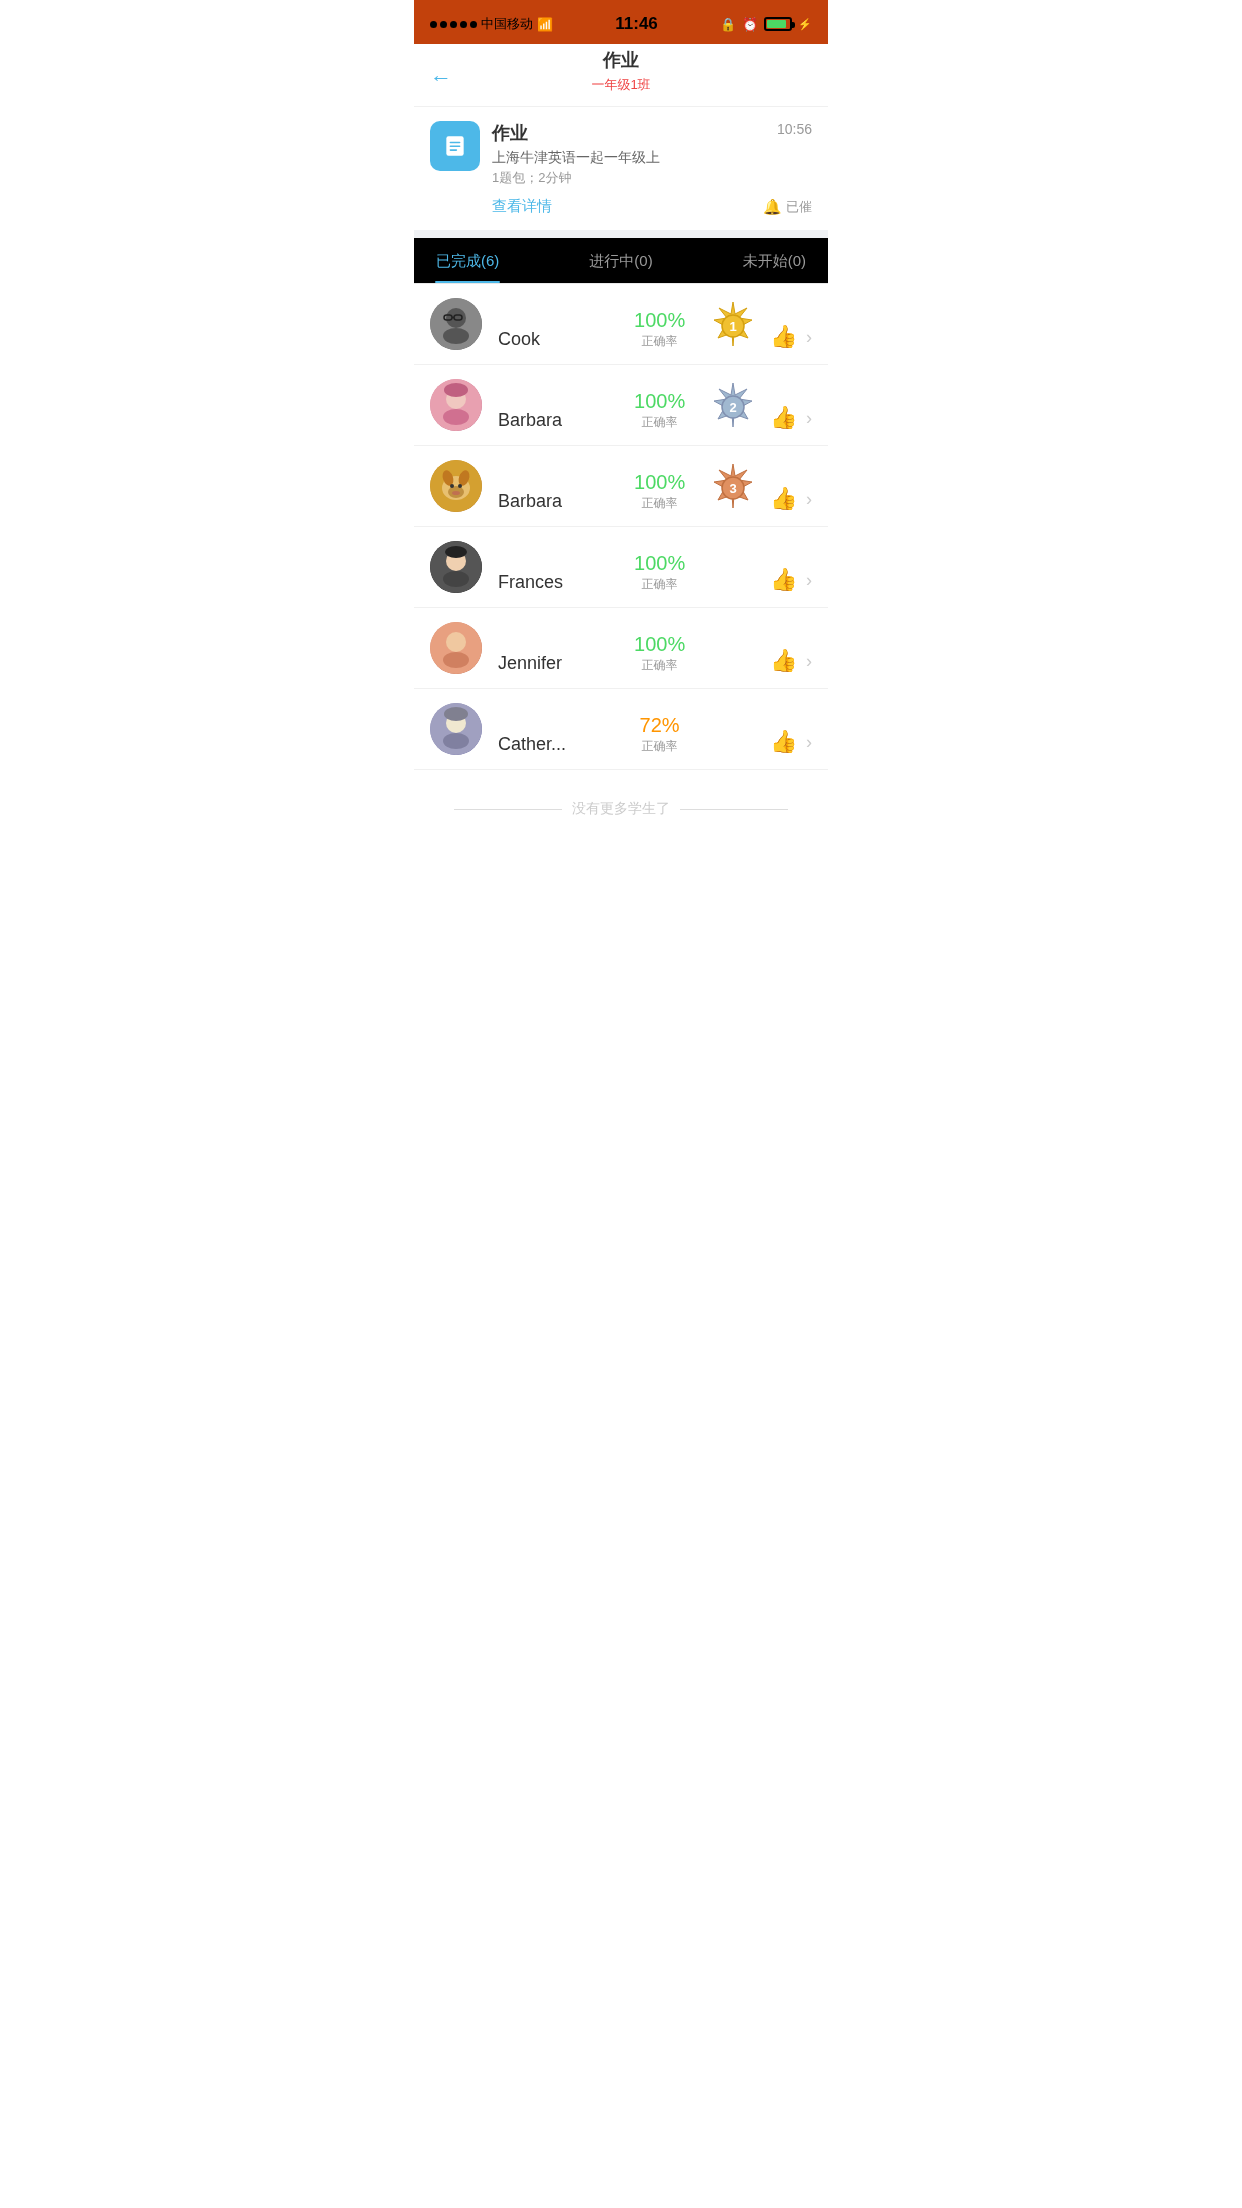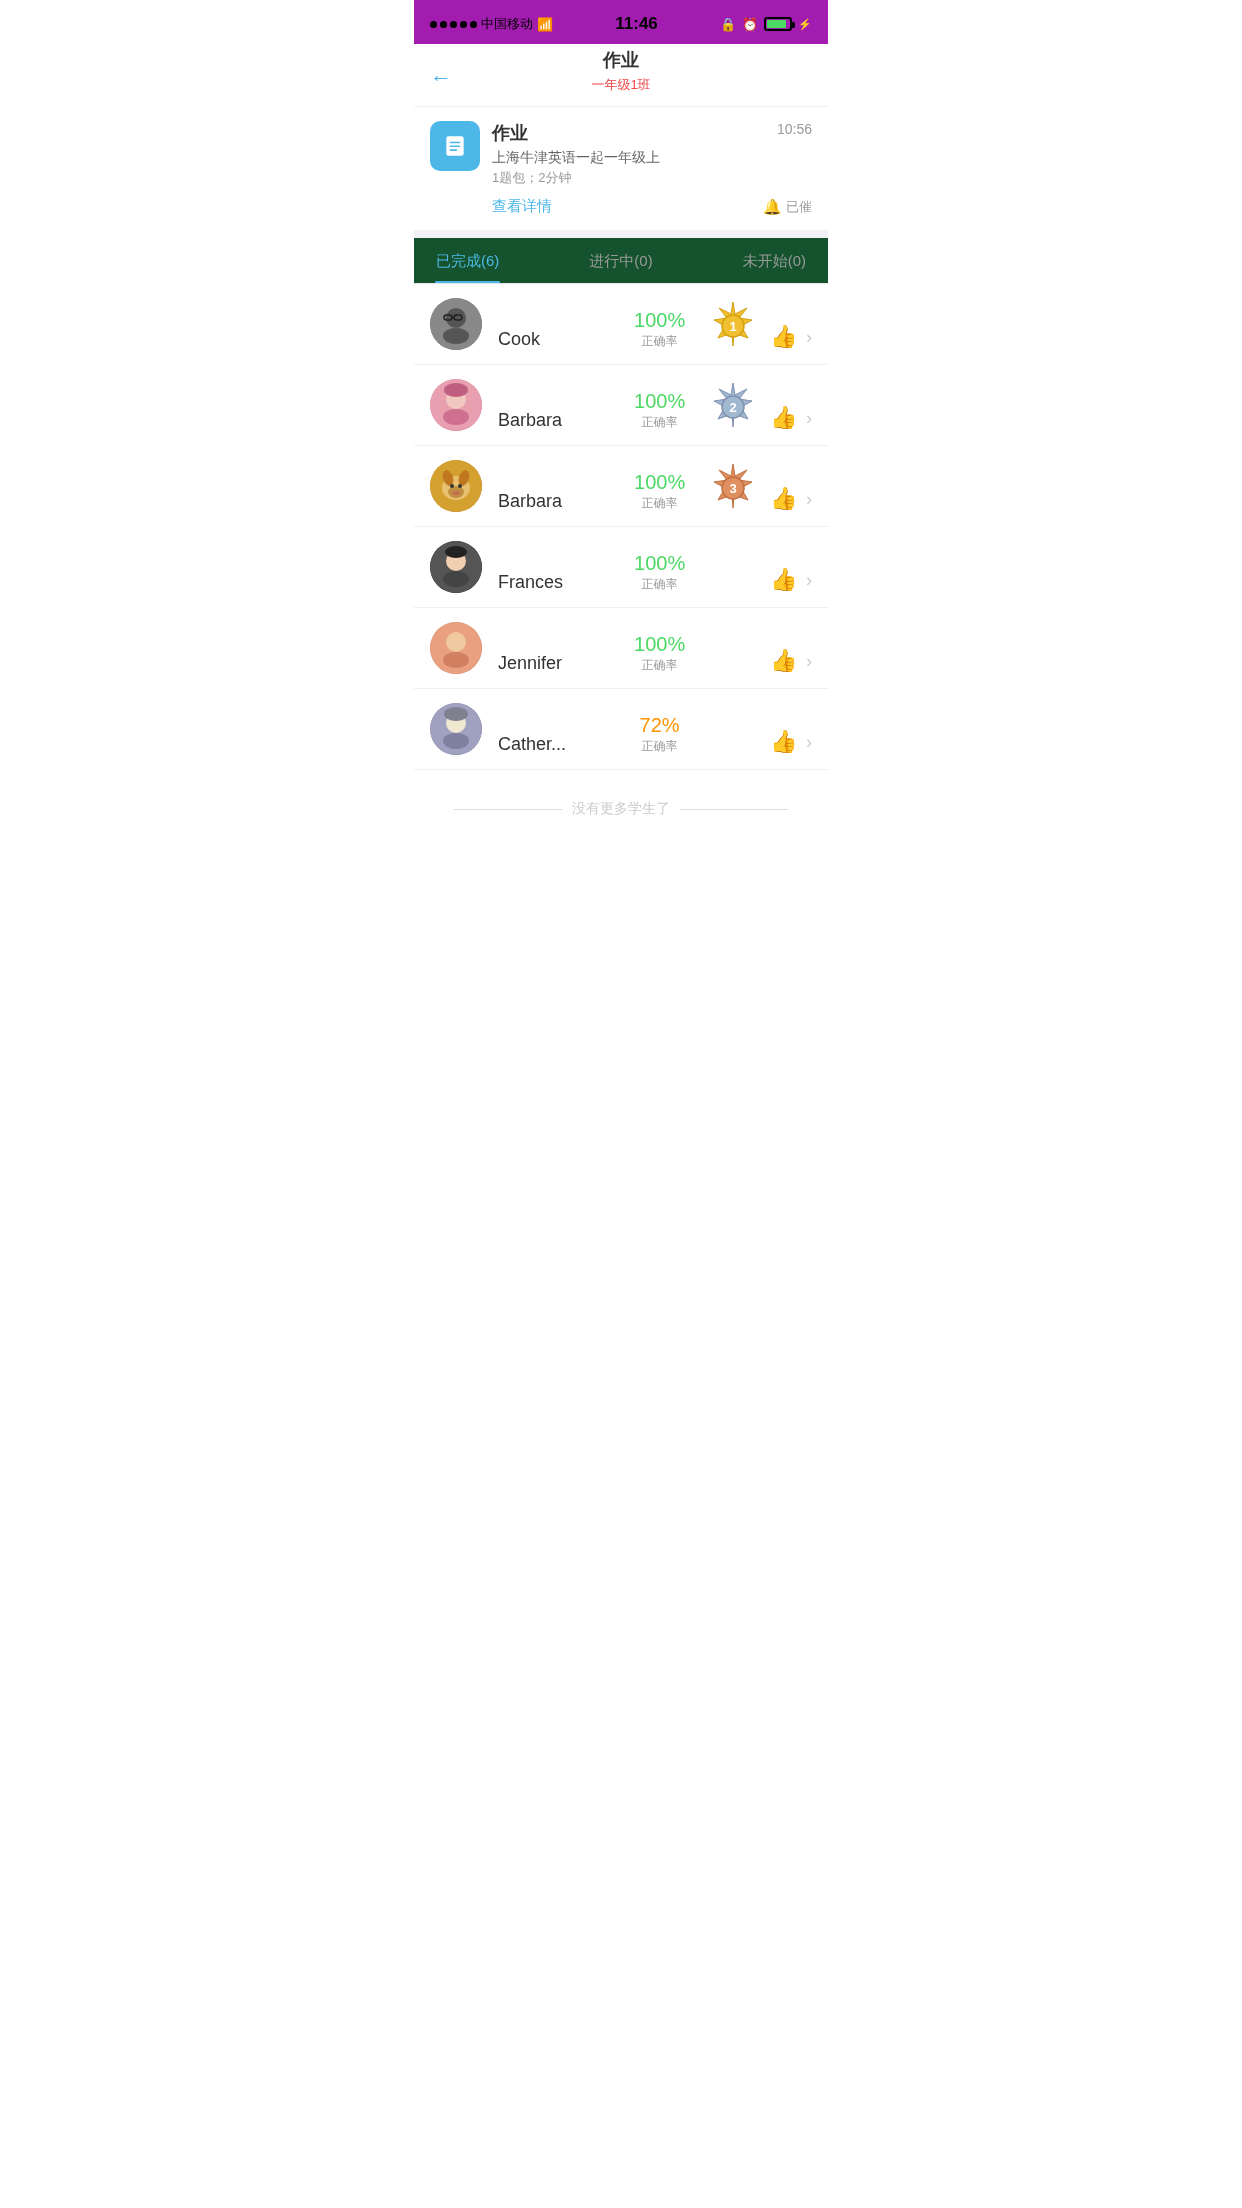--- a/index.html
+++ b/index.html
@@ -7,21 +7,21 @@
     body {
       font-family: -apple-system, "PingFang SC", "Helvetica Neue", sans-serif;
       background: #fff;
       max-width: 414px;
       margin: 0 auto;
       font-size: 16px;
     }
 
     
     .status-bar {
-      background: #a21caf;
+      background: #c2410c;
       display: flex;
       align-items: center;
       justify-content: space-between;
       padding: 8px 16px 4px;
       height: 44px;
     }
     .status-left { display: flex; align-items: center; gap: 4px; font-size: 13px; font-weight: 500; }
     .status-dots { display: flex; gap: 3px; }
     .status-dot { width: 7px; height: 7px; background: #000; border-radius: 50%; }
     .status-center { font-size: 17px; font-weight: 600; }
@@ -73,21 +73,21 @@
     .assignment-meta { font-size: 13px; color: #999; margin-top: 2px; }
     .assignment-footer { display: flex; justify-content: space-between; align-items: center; margin-top: 10px; }
     .view-detail { color: #4db8e8; font-size: 15px; cursor: pointer; }
     .notify-area { display: flex; align-items: center; gap: 4px; color: #999; font-size: 13px; }
     .bell-icon { font-size: 15px; color: #999; }
 
     
     .tabs {
       display: flex;
       border-bottom: 1px solid #e8e8e8;
-      background: #14532d;
+      background: #000000;
       gap: 46px;
     }
     .tab {
       flex: 1; text-align: center; padding: 14px 0 12px;
       font-size: 15px; color: #999; cursor: pointer; position: relative;
     }
     .tab.active { color: #4db8e8; }
     .tab.active::after {
       content: ''; position: absolute; bottom: 0; left: 20%; width: 60%; height: 2px;
       background: #4db8e8; border-radius: 1px;

